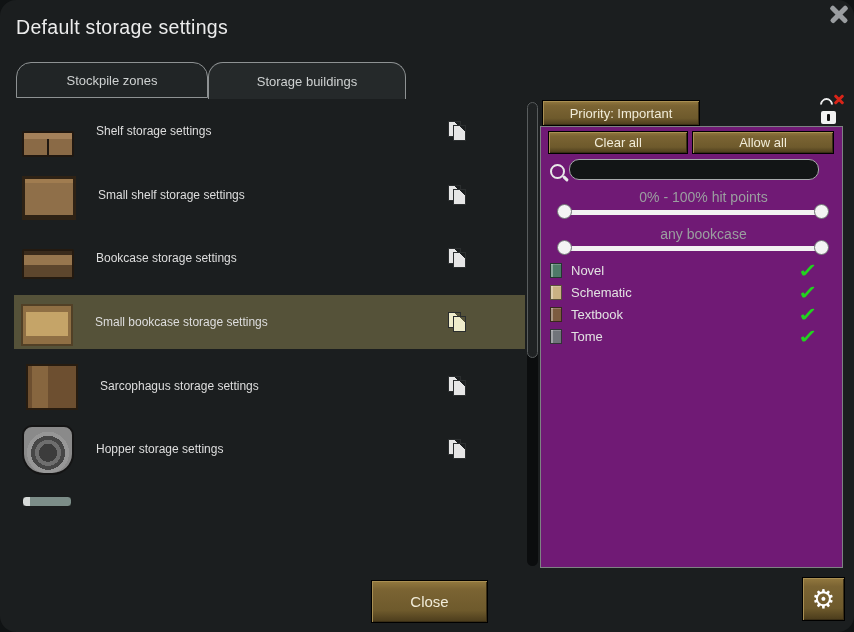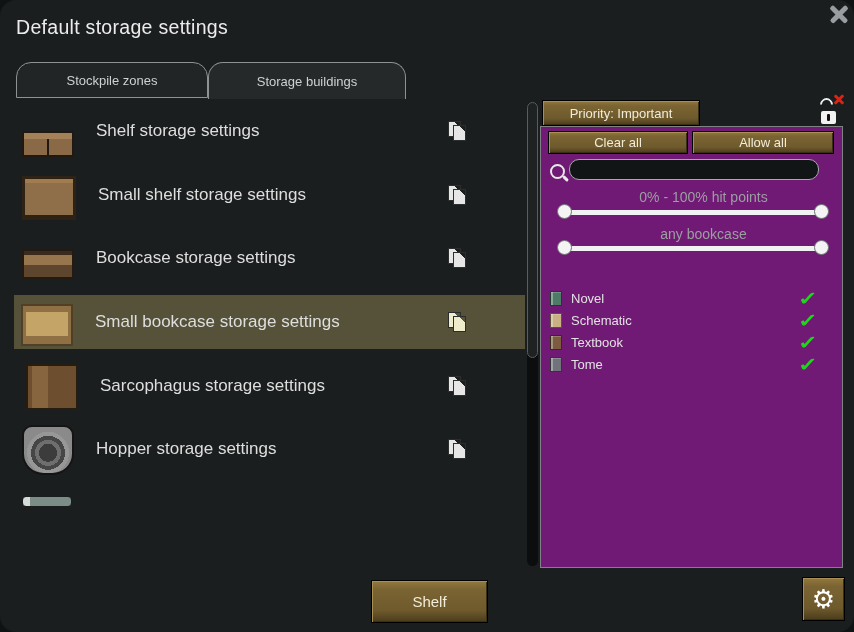--- a/index.html
+++ b/index.html
@@ -18,21 +18,21 @@
        justify-content:center;font-size:13px;color:#ced1d1;background:#212526;
        border:1px solid #8e9293;border-radius:15px 15px 0 0;cursor:pointer;}
   .tab.t1{left:16px;width:192px;}
   .tab.t2{left:208px;width:198px;height:37px;background:#25292a;border-bottom:none;}
 
   
   .storage-list{position:absolute;left:14px;top:104px;width:511px;height:466px;overflow:hidden;}
   .srow{position:relative;display:flex;align-items:center;height:54px;margin-bottom:9.7px;cursor:pointer;
         --row-bg:#1b1e1f;--pgc:#e6e6e6;}
   .srow.selected{background:#555239;--row-bg:#555239;--pgc:#efeccb;}
-  .slabel{margin-left:22px;font-size:17px;color:#dedede;}
+  .slabel{margin-left:22px;font-size:12px;color:#dedede;}
   .sicon{position:relative;width:48px;height:48px;margin-left:8px;flex:0 0 48px;display:block;}
   .copy{position:relative;width:20px;height:20px;margin-left:auto;margin-right:57px;flex:0 0 20px;}
   .copy .pg{position:absolute;width:11px;height:14px;border:1px solid #2b2e2f;
             background:linear-gradient(225deg,var(--row-bg) 0 4px,var(--pgc) 4px);}
   .copy .p1{left:0;top:0;}
   .copy .p2{left:5px;top:4px;}
   .srow.partial .sicon{align-self:flex-start;margin-top:10px;}
 
   
   .si-shelf{width:46px;height:22px;top:13px;border:2px solid #201811;border-radius:2px;
@@ -97,21 +97,21 @@
   .range-label{position:absolute;left:12px;width:100%;text-align:center;font-size:14px;color:#9b9fa0;}
   .hp-label{top:62px;}
   .q-label{top:99px;}
   .slider{position:absolute;left:16px;width:272px;height:16px;cursor:pointer;}
   .s1{top:77px;} .s2{top:113px;}
   .slider .track{position:absolute;left:7px;right:7px;top:6px;height:4.5px;background:#f2f2f2;border-radius:2px;}
   .slider .handle{position:absolute;top:0;width:15px;height:15px;background:#f4f4f4;border:1px solid #6e7273;
     border-radius:50%;box-sizing:border-box;}
   .slider .h-left{left:0;} .slider .h-right{right:0;}
 
-  .allow-list{position:absolute;left:0;top:132px;width:100%;margin-top:28px;}
+  .allow-list{position:absolute;left:0;top:132px;width:100%;}
   .arow{display:flex;align-items:center;height:22px;padding-left:9px;cursor:pointer;}
   .aicon{width:12px;height:15px;flex:0 0 12px;border:1px solid rgba(0,0,0,.55);box-sizing:border-box;
     box-shadow:inset 2px 0 0 rgba(255,255,255,.35),inset 0 1px 0 rgba(255,255,255,.2);}
   .alabel{margin-left:9px;font-size:13px;color:#e2e2e2;}
   .acheck{margin-left:auto;margin-right:26px;color:#22d31f;font-size:19px;font-weight:bold;
     transform:scaleX(1.25);line-height:1;}
 </style>
 </head>
 <body>
 
@@ -247,17 +247,17 @@
   </div>
 
   <div class="arow">
     <span class="aicon" style="background-color: rgb(112, 116, 122);"></span>
     <span class="alabel">Tome</span>
     <span class="acheck">✓</span>
   </div>
 </div>
   </div>
 
-  <button class="rw-btn close-btn">Shelf</button>
+  <button class="rw-btn close-btn">Close</button>
 
   <button class="rw-btn gear-btn">⚙</button>
 
 </div>
 
 </body></html>

